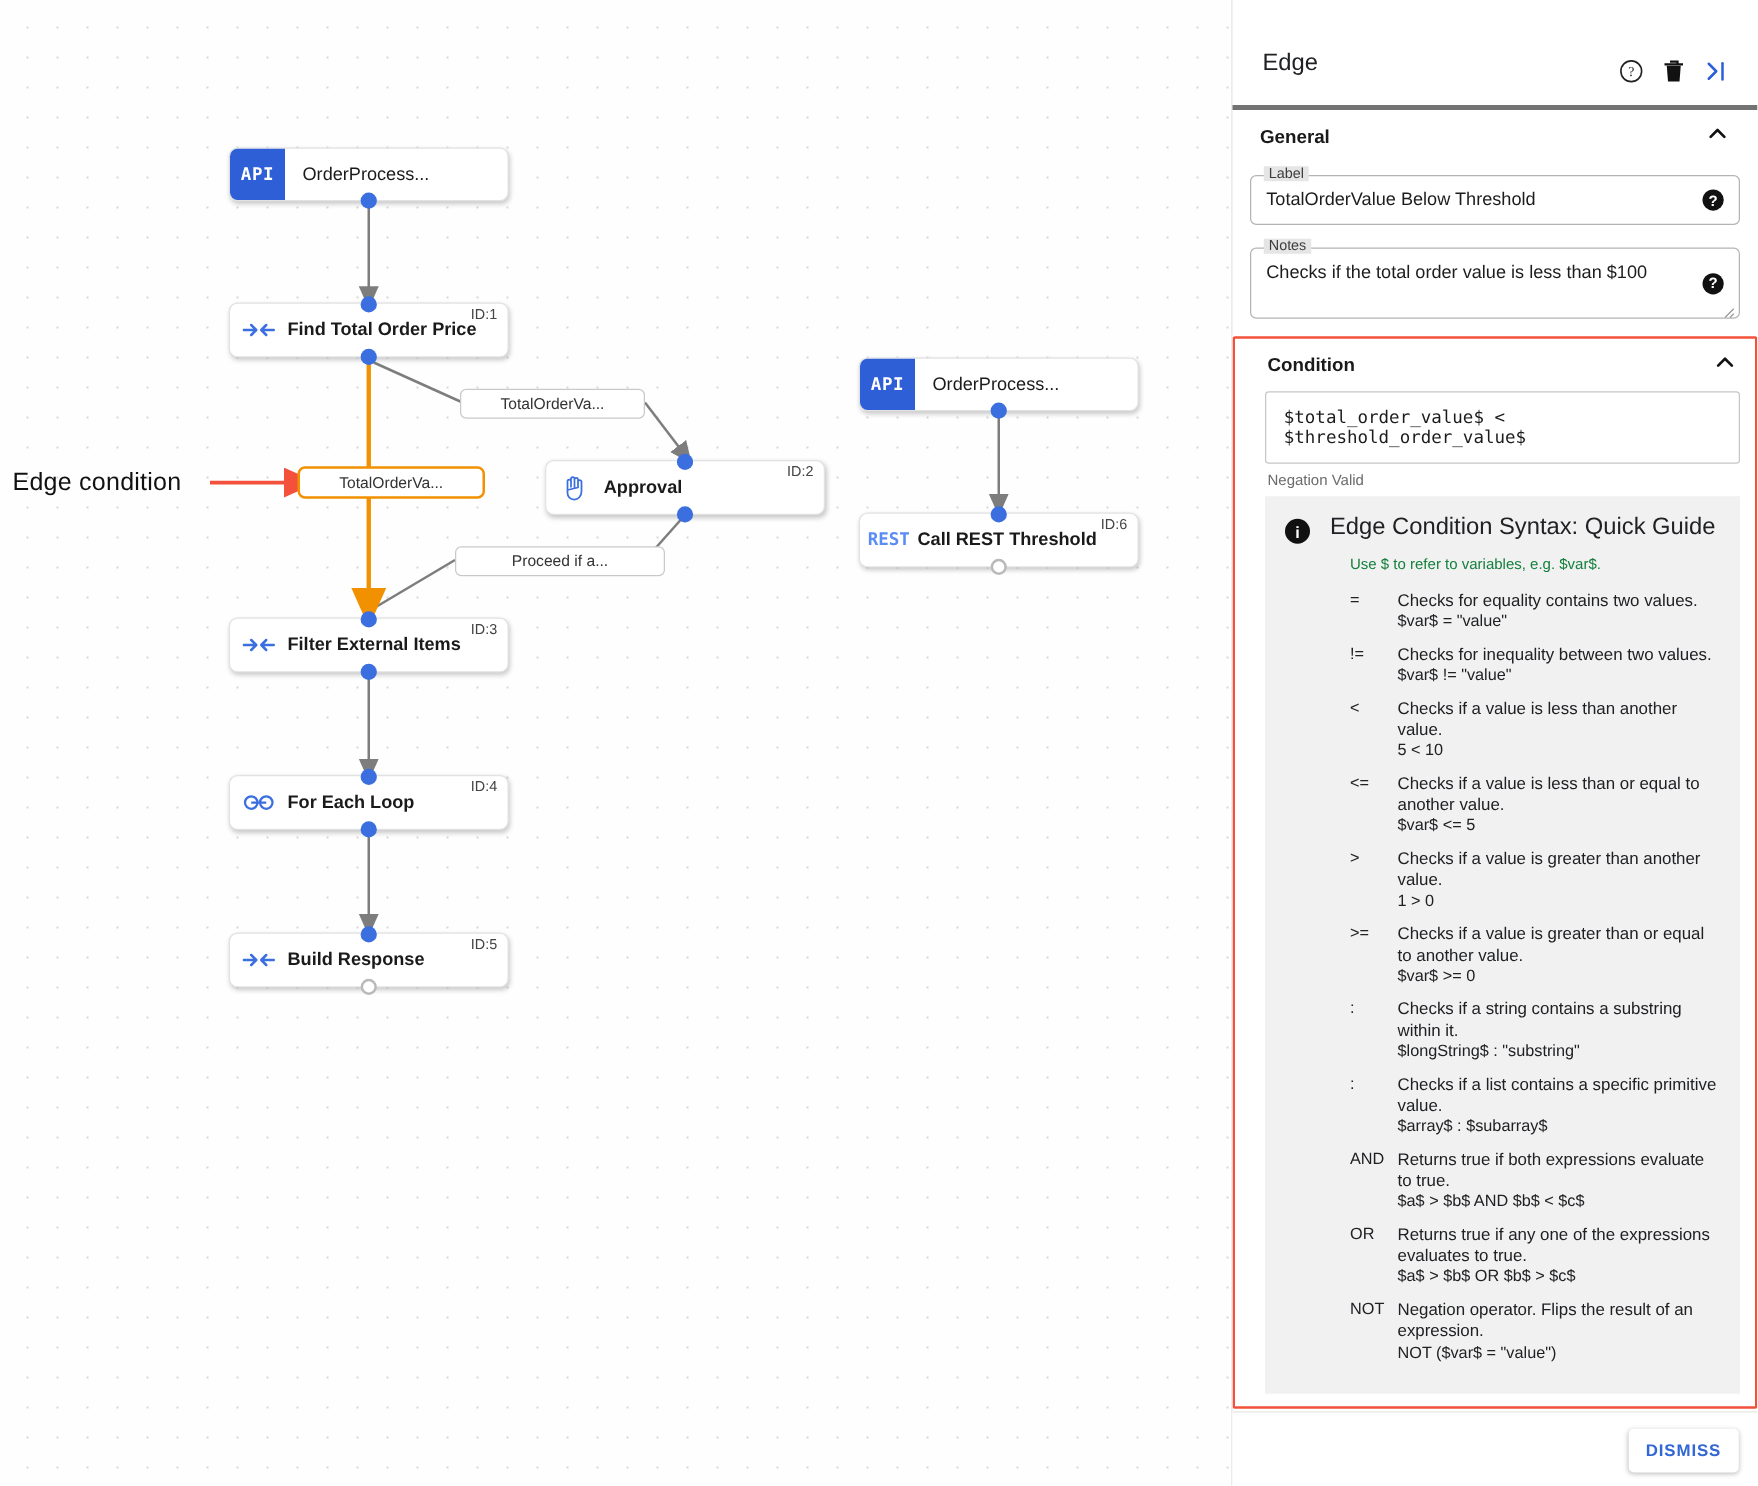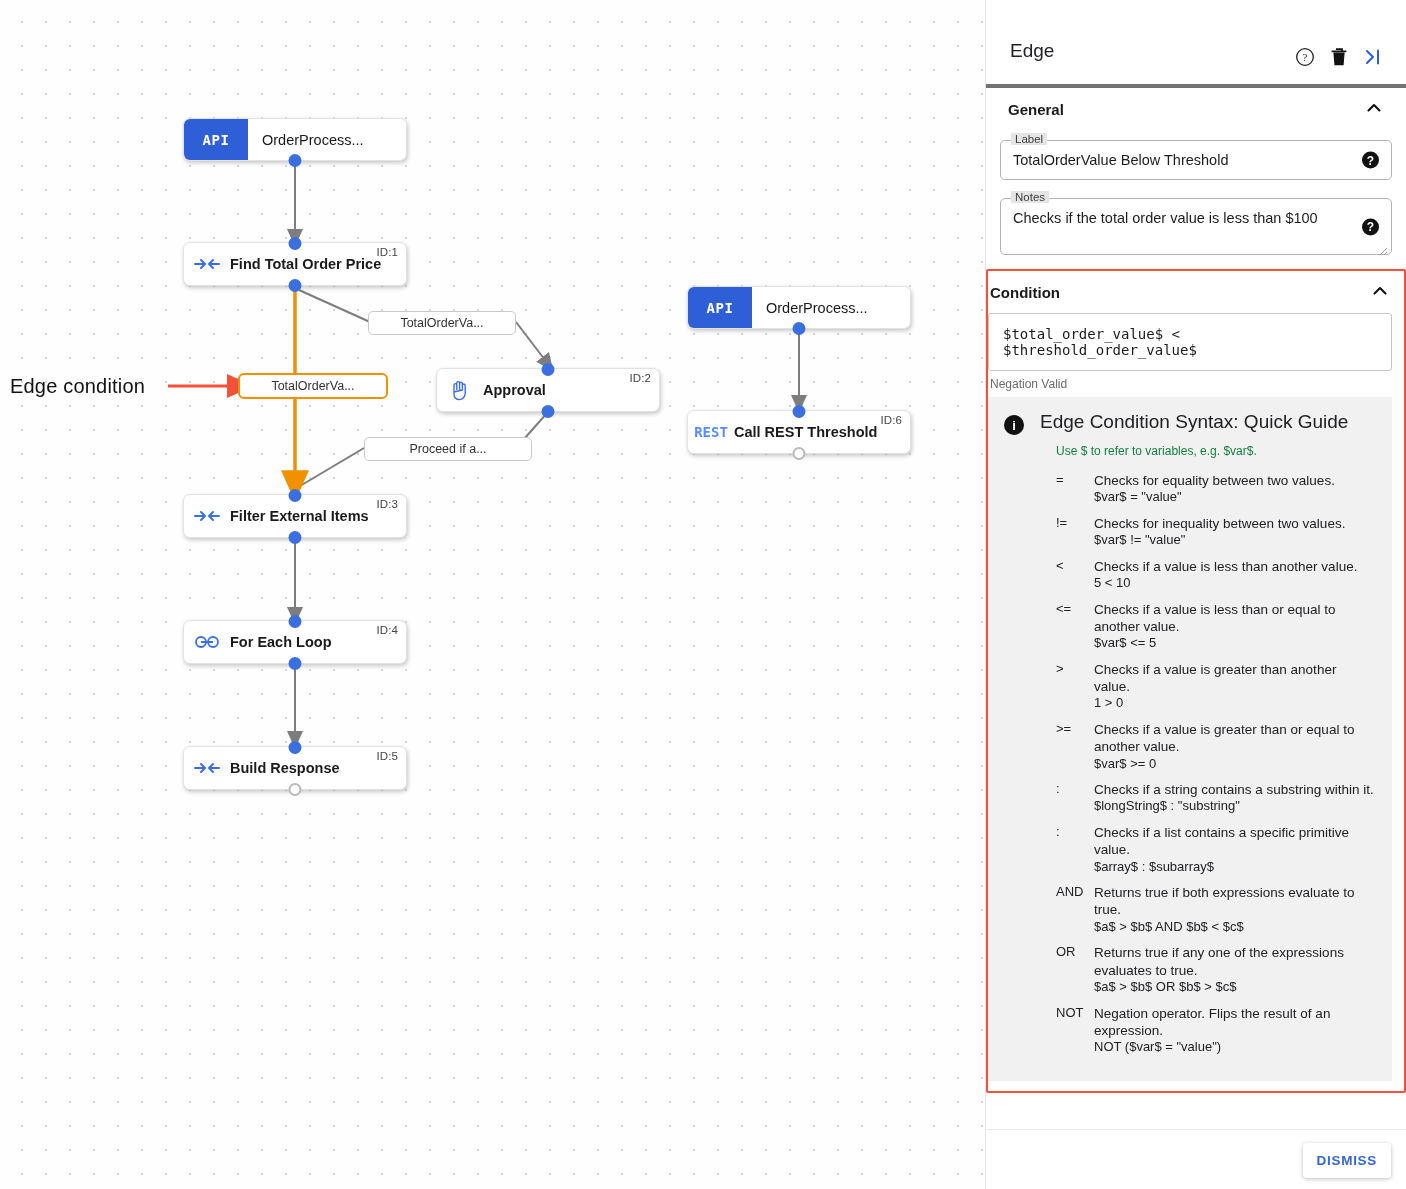--- a/index.html
+++ b/index.html
@@ -38,21 +38,21 @@
     position: absolute; right: 8px; top: 3px;
     font-size: 11.5px; color: #444; letter-spacing: .1px;
   }
   .node .nlabel {
     font-size: 14.5px; font-weight: bold; color: #1a1a1a;
     white-space: nowrap;
   }
   
   .node.api { border-radius: 7px; }
   .node.api .badge {
-    width: 64px; height: 100%;
+    width: 44px; height: 100%;
     background: #2f5fd7;
     color: #ffffff;
     border-radius: 6px 0 0 6px;
     display: flex; align-items: center; justify-content: center;
     font-family: "DejaVu Sans Mono", monospace;
     font-size: 14px; font-weight: bold; letter-spacing: .5px;
   }
   .node.api .nlabel { padding-left: 14px; font-weight: normal; font-size: 14.5px; }
 
   .node .iconbox {
@@ -161,21 +161,21 @@
   .field .resize-grip {
     position: absolute; right: 3px; bottom: 2px;
     width: 10px; height: 10px; cursor: nwse-resize;
   }
 
   
   #condition-section {
     margin: 14px 0 0 0;
     border: 2.5px solid #f4513c;
     border-radius: 2px;
-    padding: 0 12px 10px 0;
+    padding: 0 12px 10px 24px;
   }
   .cond-textarea {
     border: 1px solid #c6c6c6;
     border-radius: 3px;
     min-height: 56px;
     padding: 12px 14px;
     font-family: "DejaVu Sans Mono", monospace;
     font-size: 14px; color: #1b1b1b;
     background: #fff;
   }
@@ -435,21 +435,21 @@
         <div class="guide">
           <div class="guide-head">
             <div class="guide-info">i</div>
             <div class="guide-title">Edge Condition Syntax: Quick Guide</div>
           </div>
           <div class="guide-sub">Use $ to refer to variables, e.g. $var$.</div>
           <div class="guide-rows" id="guide-rows">
               <div class="grow">
                 <div class="op">=</div>
                 <div style="flex: 1 1 0%;">
-                  <div class="desc">Checks for equality between two values.</div>
+                  <div class="desc">Checks for equality contains two values.</div>
                   <div class="ex">$var$ = "value"</div>
                 </div>
               </div>
               <div class="grow">
                 <div class="op">!=</div>
                 <div style="flex: 1 1 0%;">
                   <div class="desc">Checks for inequality between two values.</div>
                   <div class="ex">$var$ != "value"</div>
                 </div>
               </div>

